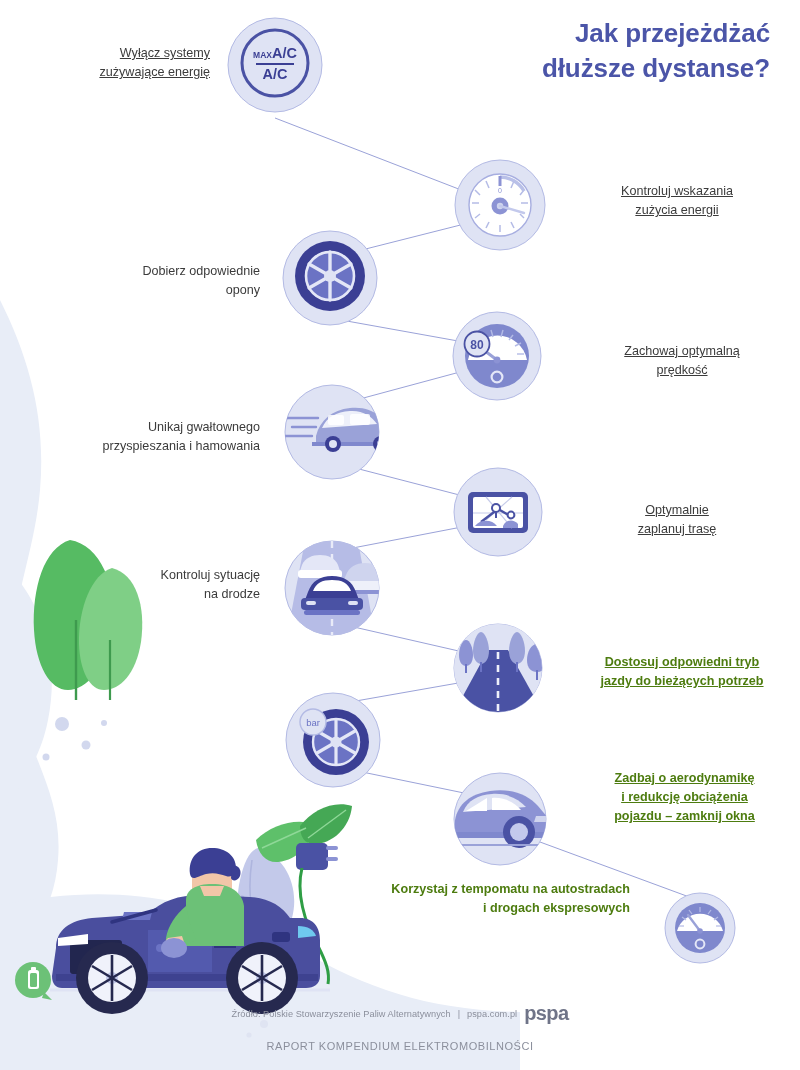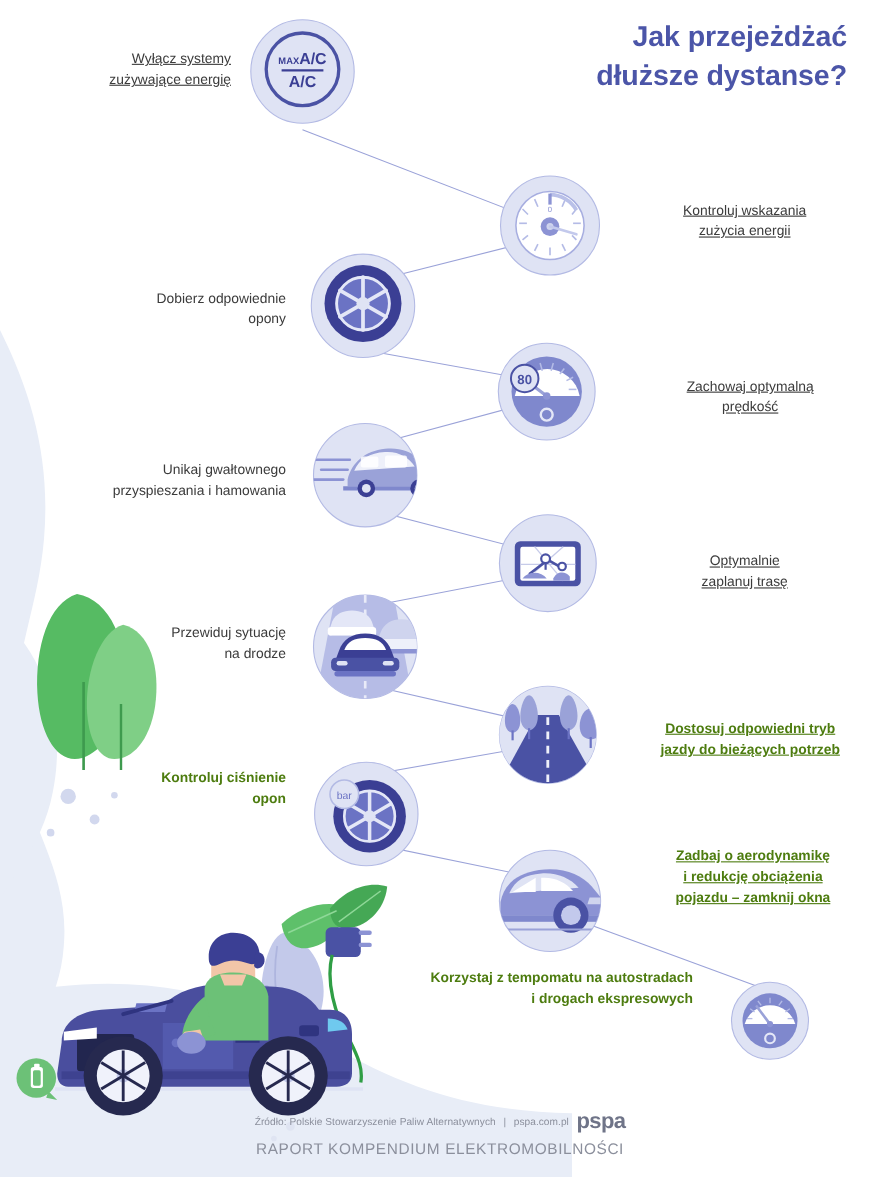--- a/index.html
+++ b/index.html
@@ -42,21 +42,21 @@
   .footer{
     position:absolute;left:0;right:0;bottom:18px;
     text-align:center;
     color:#8b8f9c;
   }
   .footer .line1{
     font-size:9.2px;letter-spacing:.05px;
     display:flex;align-items:center;justify-content:center;gap:7px;
   }
   .footer .line2{
-    font-size:14px;letter-spacing:.55px;margin-top:5px;color:#8b8f9c;
+    font-size:11px;letter-spacing:.55px;margin-top:15px;color:#8b8f9c;
   }
   .pspa{
     font-size:20px;font-weight:bold;color:#6f7488;letter-spacing:-0.6px;
   }
 </style>
 </head>
 <body>
 
 <div id="stage">
 
@@ -476,28 +476,26 @@
 
   <div class="label l" style="left:577px;top:342px;width:210px;">Zachowaj optymalną
 prędkość</div>
 
   <div class="label r" style="left:48px;top:418px;width:212px;">Unikaj gwałtownego
 przyspieszania i hamowania</div>
 
   <div class="label l" style="left:577px;top:501px;width:200px;">Optymalnie
 zaplanuj trasę</div>
 
-  <div class="label r" style="left:90px;top:566px;width:170px;">Przewiduj sytuację
+  <div class="label r" style="left:90px;top:566px;width:170px;">Kontroluj sytuację
 na drodze</div>
 
   <div class="label l bold" style="left:577px;top:653px;width:210px;">Dostosuj odpowiedni tryb
 jazdy do bieżących potrzeb</div>
 
-  <div class="label r bold" style="left:100px;top:698px;width:160px;">Kontroluj ciśnienie
-opon</div>
 
   <div class="label l bold" style="left:577px;top:769px;width:215px;">Zadbaj o aerodynamikę
 i redukcję obciążenia
 pojazdu – zamknij okna</div>
 
   <div class="label r bold" style="left:330px;top:880px;width:300px;">Korzystaj z tempomatu na autostradach
 i drogach ekspresowych</div>
 
   <div class="footer">
     <div class="line1">

